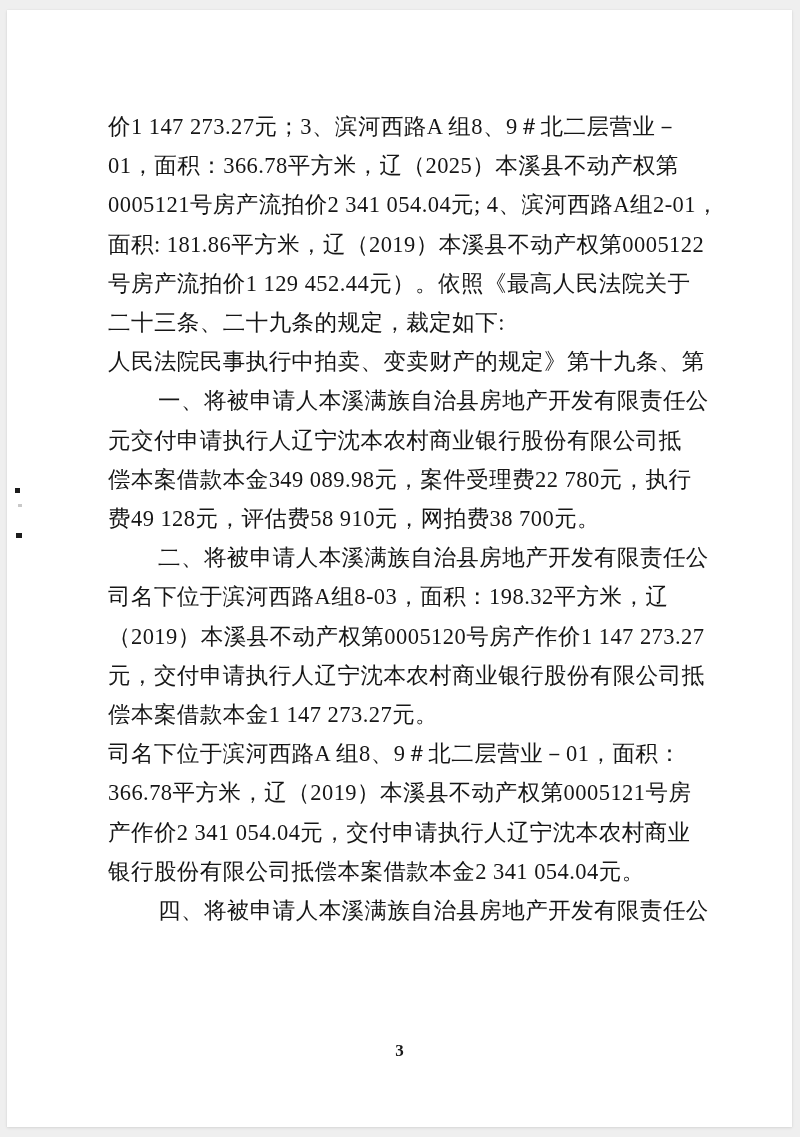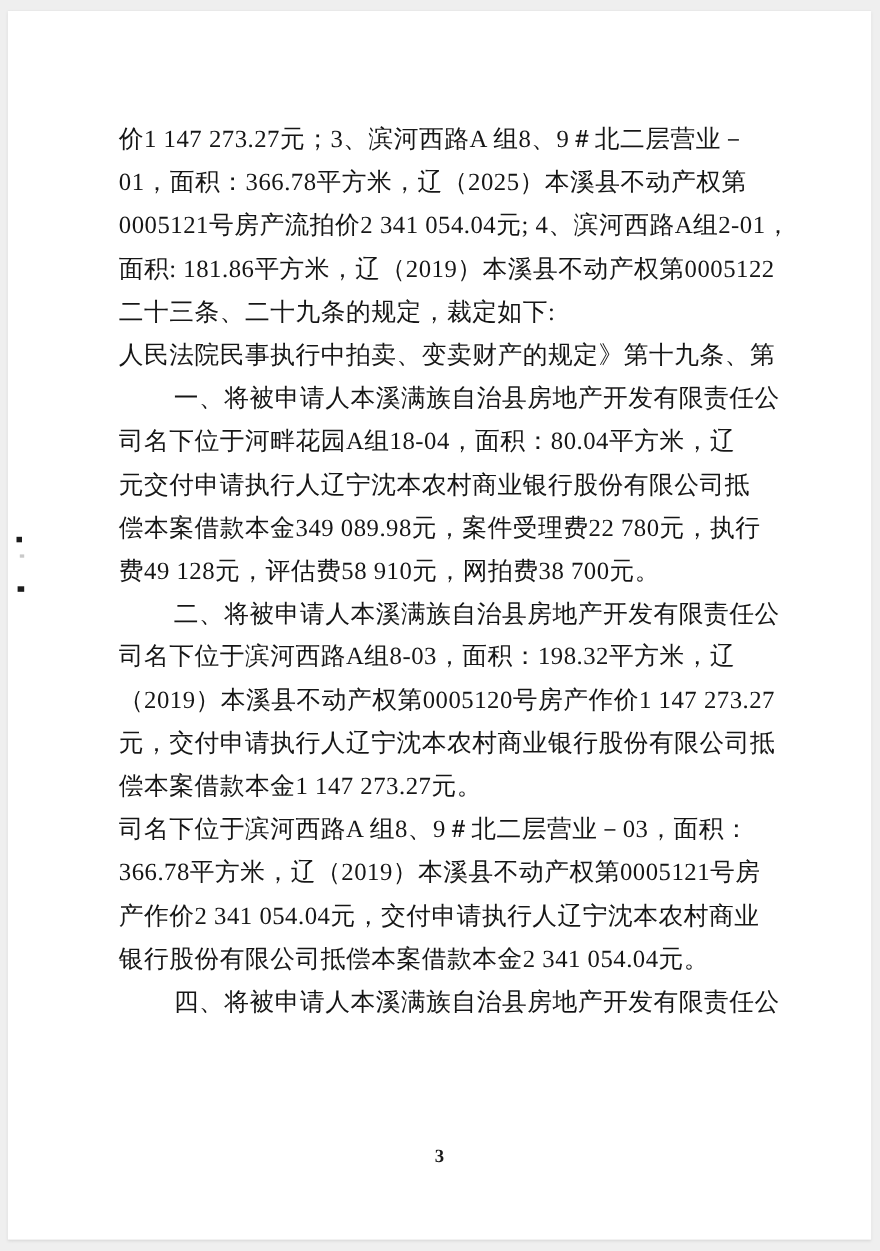--- a/index.html
+++ b/index.html
@@ -67,33 +67,33 @@
 <body>
 
 <div class="scan-canvas">
   <div class="page">
 
     <div class="text-block">
       <div class="line">价1 147 273.27元；3、滨河西路A 组8、9＃北二层营业－</div>
       <div class="line">01，面积：366.78平方米，辽（2025）本溪县不动产权第</div>
       <div class="line">0005121号房产流拍价2 341 054.04元; 4、滨河西路A组2-01，</div>
       <div class="line">面积: 181.86平方米，辽（2019）本溪县不动产权第0005122</div>
+      <div class="line">号房产流拍价1 129 452.44元）。依照《最高人民法院关于</div>
       <div class="line">二十三条、二十九条的规定，裁定如下:</div>
       <div class="line">人民法院民事执行中拍卖、变卖财产的规定》第十九条、第</div>
       <div class="line indent">一、将被申请人本溪满族自治县房地产开发有限责任公</div>
-      <div class="line">司名下位于河畔花园A组18-04，面积：80.04平方米，辽</div>
       <div class="line">元交付申请执行人辽宁沈本农村商业银行股份有限公司抵</div>
       <div class="line">偿本案借款本金349 089.98元，案件受理费22 780元，执行</div>
       <div class="line">费49 128元，评估费58 910元，网拍费38 700元。</div>
       <div class="line indent">二、将被申请人本溪满族自治县房地产开发有限责任公</div>
       <div class="line">司名下位于滨河西路A组8-03，面积：198.32平方米，辽</div>
       <div class="line">（2019）本溪县不动产权第0005120号房产作价1 147 273.27</div>
       <div class="line">元，交付申请执行人辽宁沈本农村商业银行股份有限公司抵</div>
       <div class="line">偿本案借款本金1 147 273.27元。</div>
-      <div class="line">司名下位于滨河西路A 组8、9＃北二层营业－03，面积：</div>
+      <div class="line">司名下位于滨河西路A 组8、9＃北二层营业－01，面积：</div>
       <div class="line">366.78平方米，辽（2019）本溪县不动产权第0005121号房</div>
       <div class="line">产作价2 341 054.04元，交付申请执行人辽宁沈本农村商业</div>
       <div class="line">银行股份有限公司抵偿本案借款本金2 341 054.04元。</div>
       <div class="line indent">四、将被申请人本溪满族自治县房地产开发有限责任公</div>
     </div>
 
     <div class="page-number">3</div>
 
     <div class="ink-mark m1"></div>
     <div class="ink-mark m2"></div>

